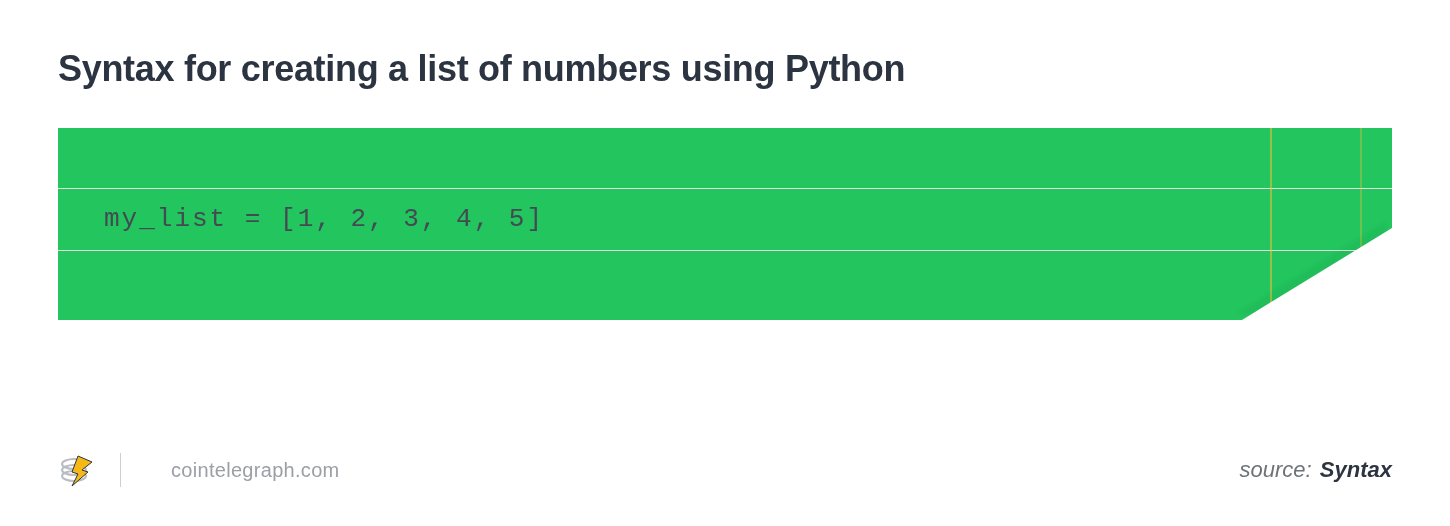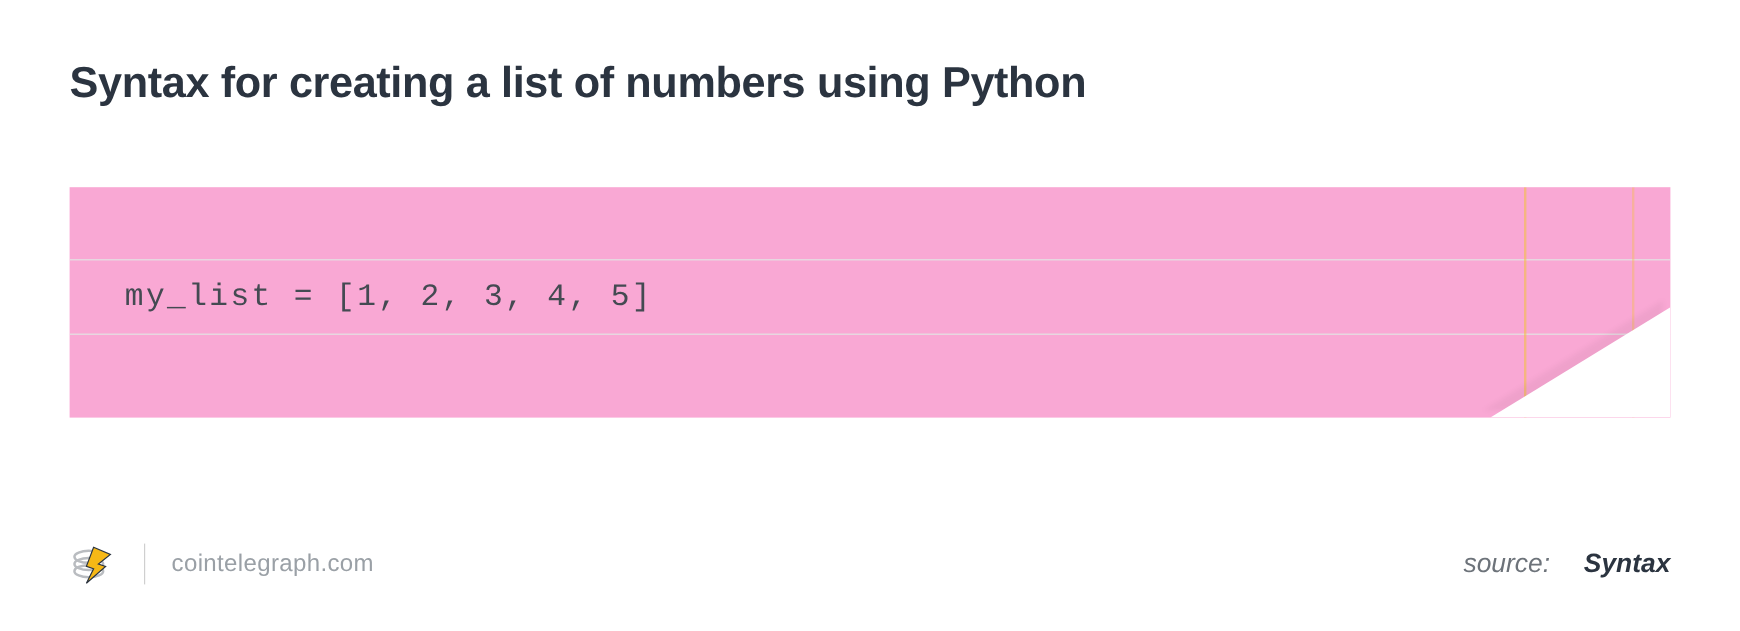--- a/index.html
+++ b/index.html
@@ -9,24 +9,24 @@
     background: #ffffff;
     font-family: -apple-system, BlinkMacSystemFont, "Segoe UI", Helvetica, Arial, sans-serif;
     position: relative;
     padding: 48px 58px 0 58px;
   }
   .title {
     font-size: 36px;
     font-weight: 800;
     color: #2b3440;
     letter-spacing: -0.3px;
-    margin-bottom: 66px;
+    margin-bottom: 38px;
   }
   .codeblock {
-    background: #f9a8d4;
+    background: #22c55e;
     width: 100%;
     height: 192px;
     position: relative;
     overflow: hidden;
   }
   .codeblock .ruled {
     position: absolute;
     top: 60px;
     left: 0;
     right: 0;
@@ -96,30 +96,31 @@
   }
   .divider {
     width: 1px;
     height: 34px;
     background: #cfcfcf;
   }
   .site {
     font-size: 20px;
     color: #9aa0a6;
     letter-spacing: 0.3px;
+    margin-left: 28px;
   }
   .source {
     font-size: 22px;
     color: #2b3440;
   }
   .source .lbl {
     font-style: italic;
     color: #6d737a;
     font-weight: 400;
-    margin-right: 22px;
+    margin-right: 2px;
   }
   .source .val {
     font-style: italic;
     font-weight: 800;
   }
   .logo svg { display: block; }
 </style>
 </head>
 <body>
 

